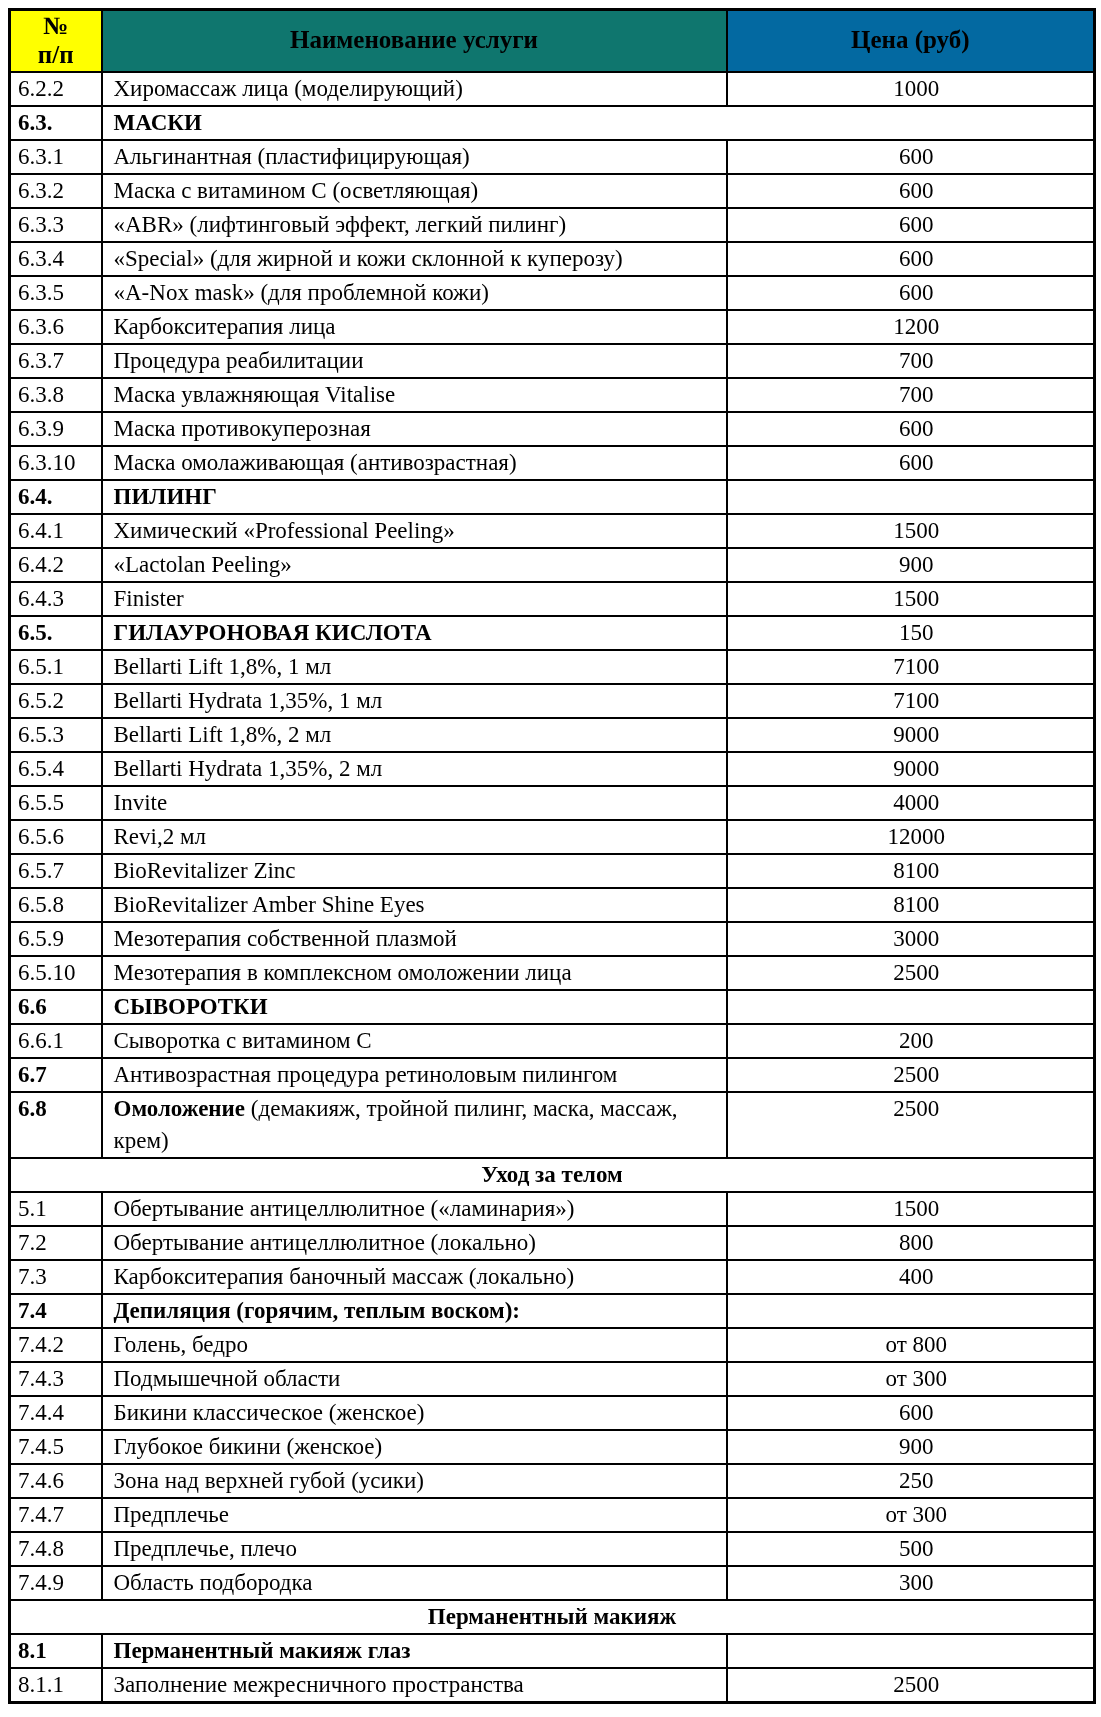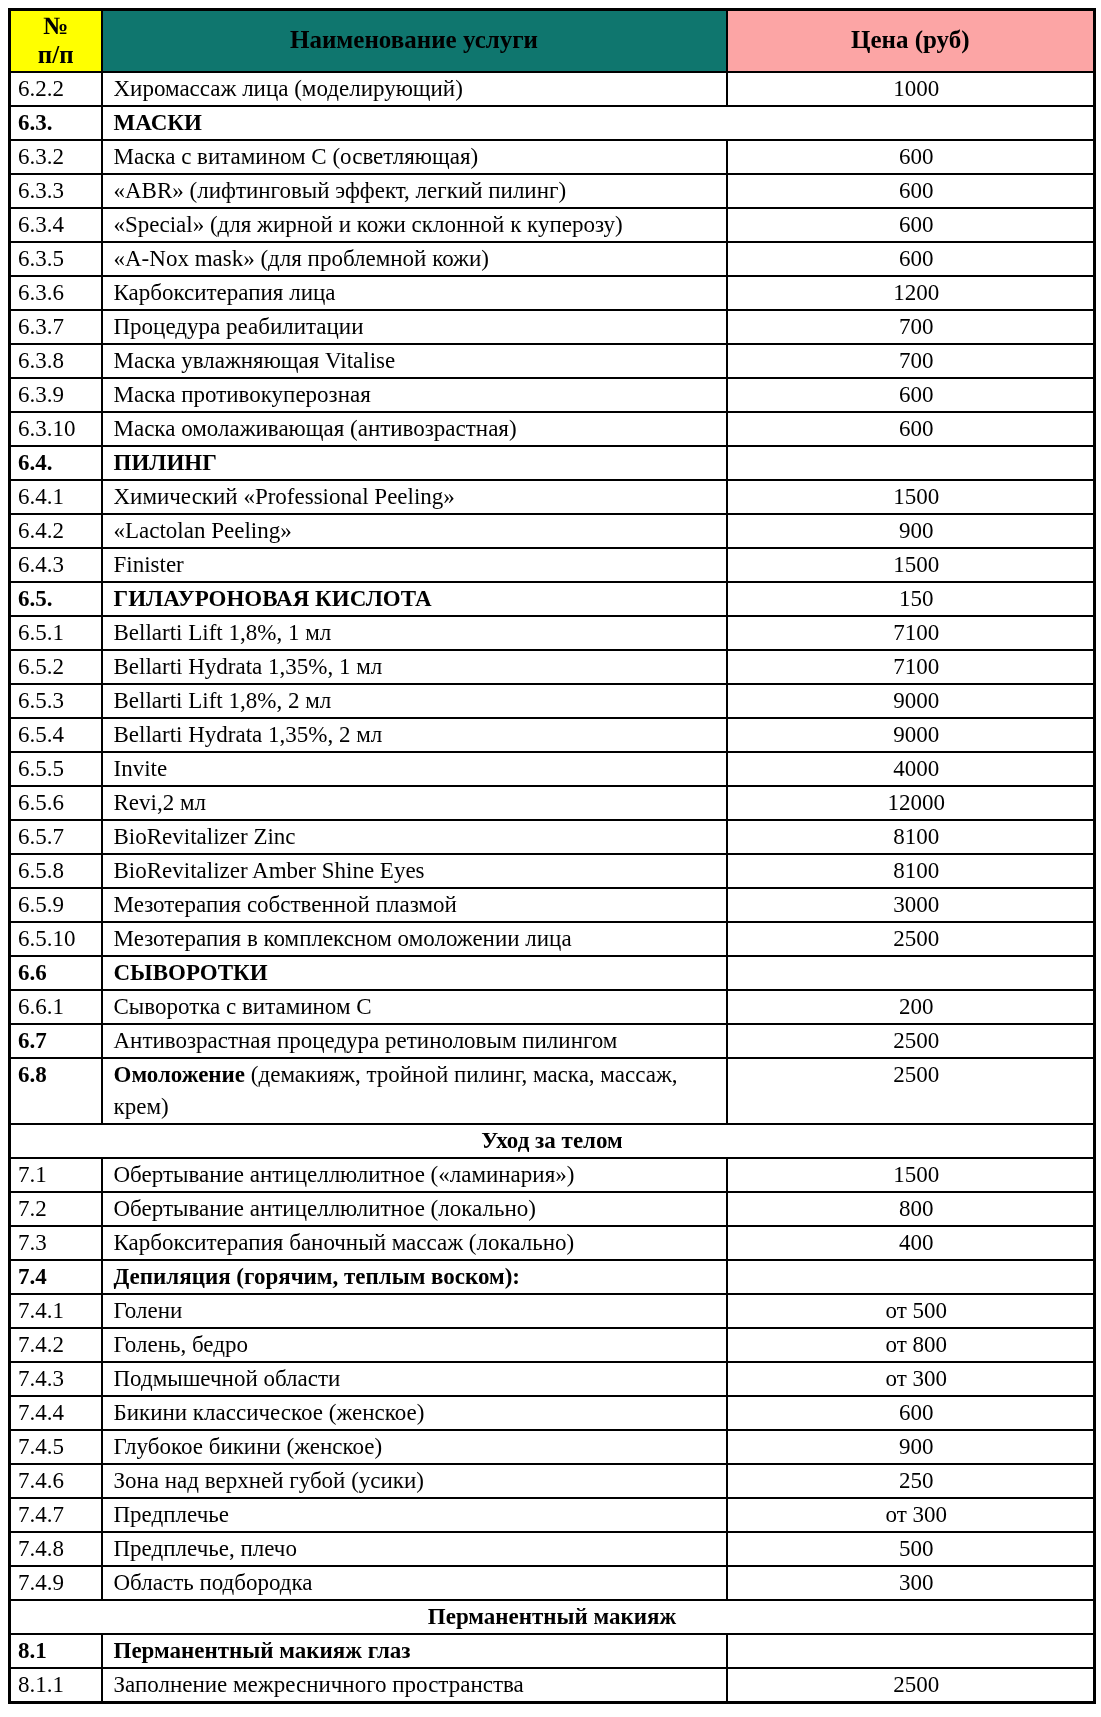--- a/index.html
+++ b/index.html
@@ -56,34 +56,39 @@
       <col style="width:625px">
       <col style="width:368px">
     </colgroup>
     <thead>
       <tr>
         <th style="background: rgb(255, 255, 0);">
           <div>№</div>
           <div>п/п</div>
         </th>
         <th style="background: #0f766e;">Наименование услуги</th>
-        <th style="background: #fca5a5;">Цена (руб)</th>
+        <th style="background: #0369a1;">Цена (руб)</th>
       </tr>
     </thead>
     <tbody id="tbody">
         <tr>
           <td class="num">6.2.2</td>
           <td class="name">Хиромассаж лица (моделирующий)</td>
           <td class="price">1000</td>
         </tr>
         <tr>
           <td class="num bold">6.3.</td>
           <td class="name bold" colspan="2">МАСКИ</td>
         </tr>
         <tr>
+          <td class="num">6.3.1</td>
+          <td class="name">Альгинантная (пластифицирующая)</td>
+          <td class="price">600</td>
+        </tr>
+        <tr>
           <td class="num">6.3.2</td>
           <td class="name">Маска с витамином С (осветляющая)</td>
           <td class="price">600</td>
         </tr>
         <tr>
           <td class="num">6.3.3</td>
           <td class="name">«ABR» (лифтинговый эффект, легкий пилинг)</td>
           <td class="price">600</td>
         </tr>
         <tr>
@@ -213,43 +218,38 @@
         </tr>
         <tr>
           <td class="num bold">6.8</td>
           <td class="name"><b>Омоложение</b> (демакияж, тройной пилинг, маска, массаж, крем)</td>
           <td class="price">2500</td>
         </tr>
         <tr>
           <td colspan="3" class="group-cell">Уход за телом</td>
         </tr>
         <tr>
-          <td class="num">7.1</td>
+          <td class="num">5.1</td>
           <td class="name">Обертывание антицеллюлитное («ламинария»)</td>
           <td class="price">1500</td>
         </tr>
         <tr>
           <td class="num">7.2</td>
           <td class="name">Обертывание антицеллюлитное (локально)</td>
           <td class="price">800</td>
         </tr>
         <tr>
           <td class="num">7.3</td>
           <td class="name">Карбокситерапия баночный массаж (локально)</td>
           <td class="price">400</td>
         </tr>
         <tr>
           <td class="num bold">7.4</td>
           <td class="name bold">Депиляция (горячим, теплым воском):</td>
           <td class="price"></td>
-        </tr>
-        <tr>
-          <td class="num">7.4.1</td>
-          <td class="name">Голени</td>
-          <td class="price">от 500</td>
         </tr>
         <tr>
           <td class="num">7.4.2</td>
           <td class="name">Голень, бедро</td>
           <td class="price">от 800</td>
         </tr>
         <tr>
           <td class="num">7.4.3</td>
           <td class="name">Подмышечной области</td>
           <td class="price">от 300</td>

